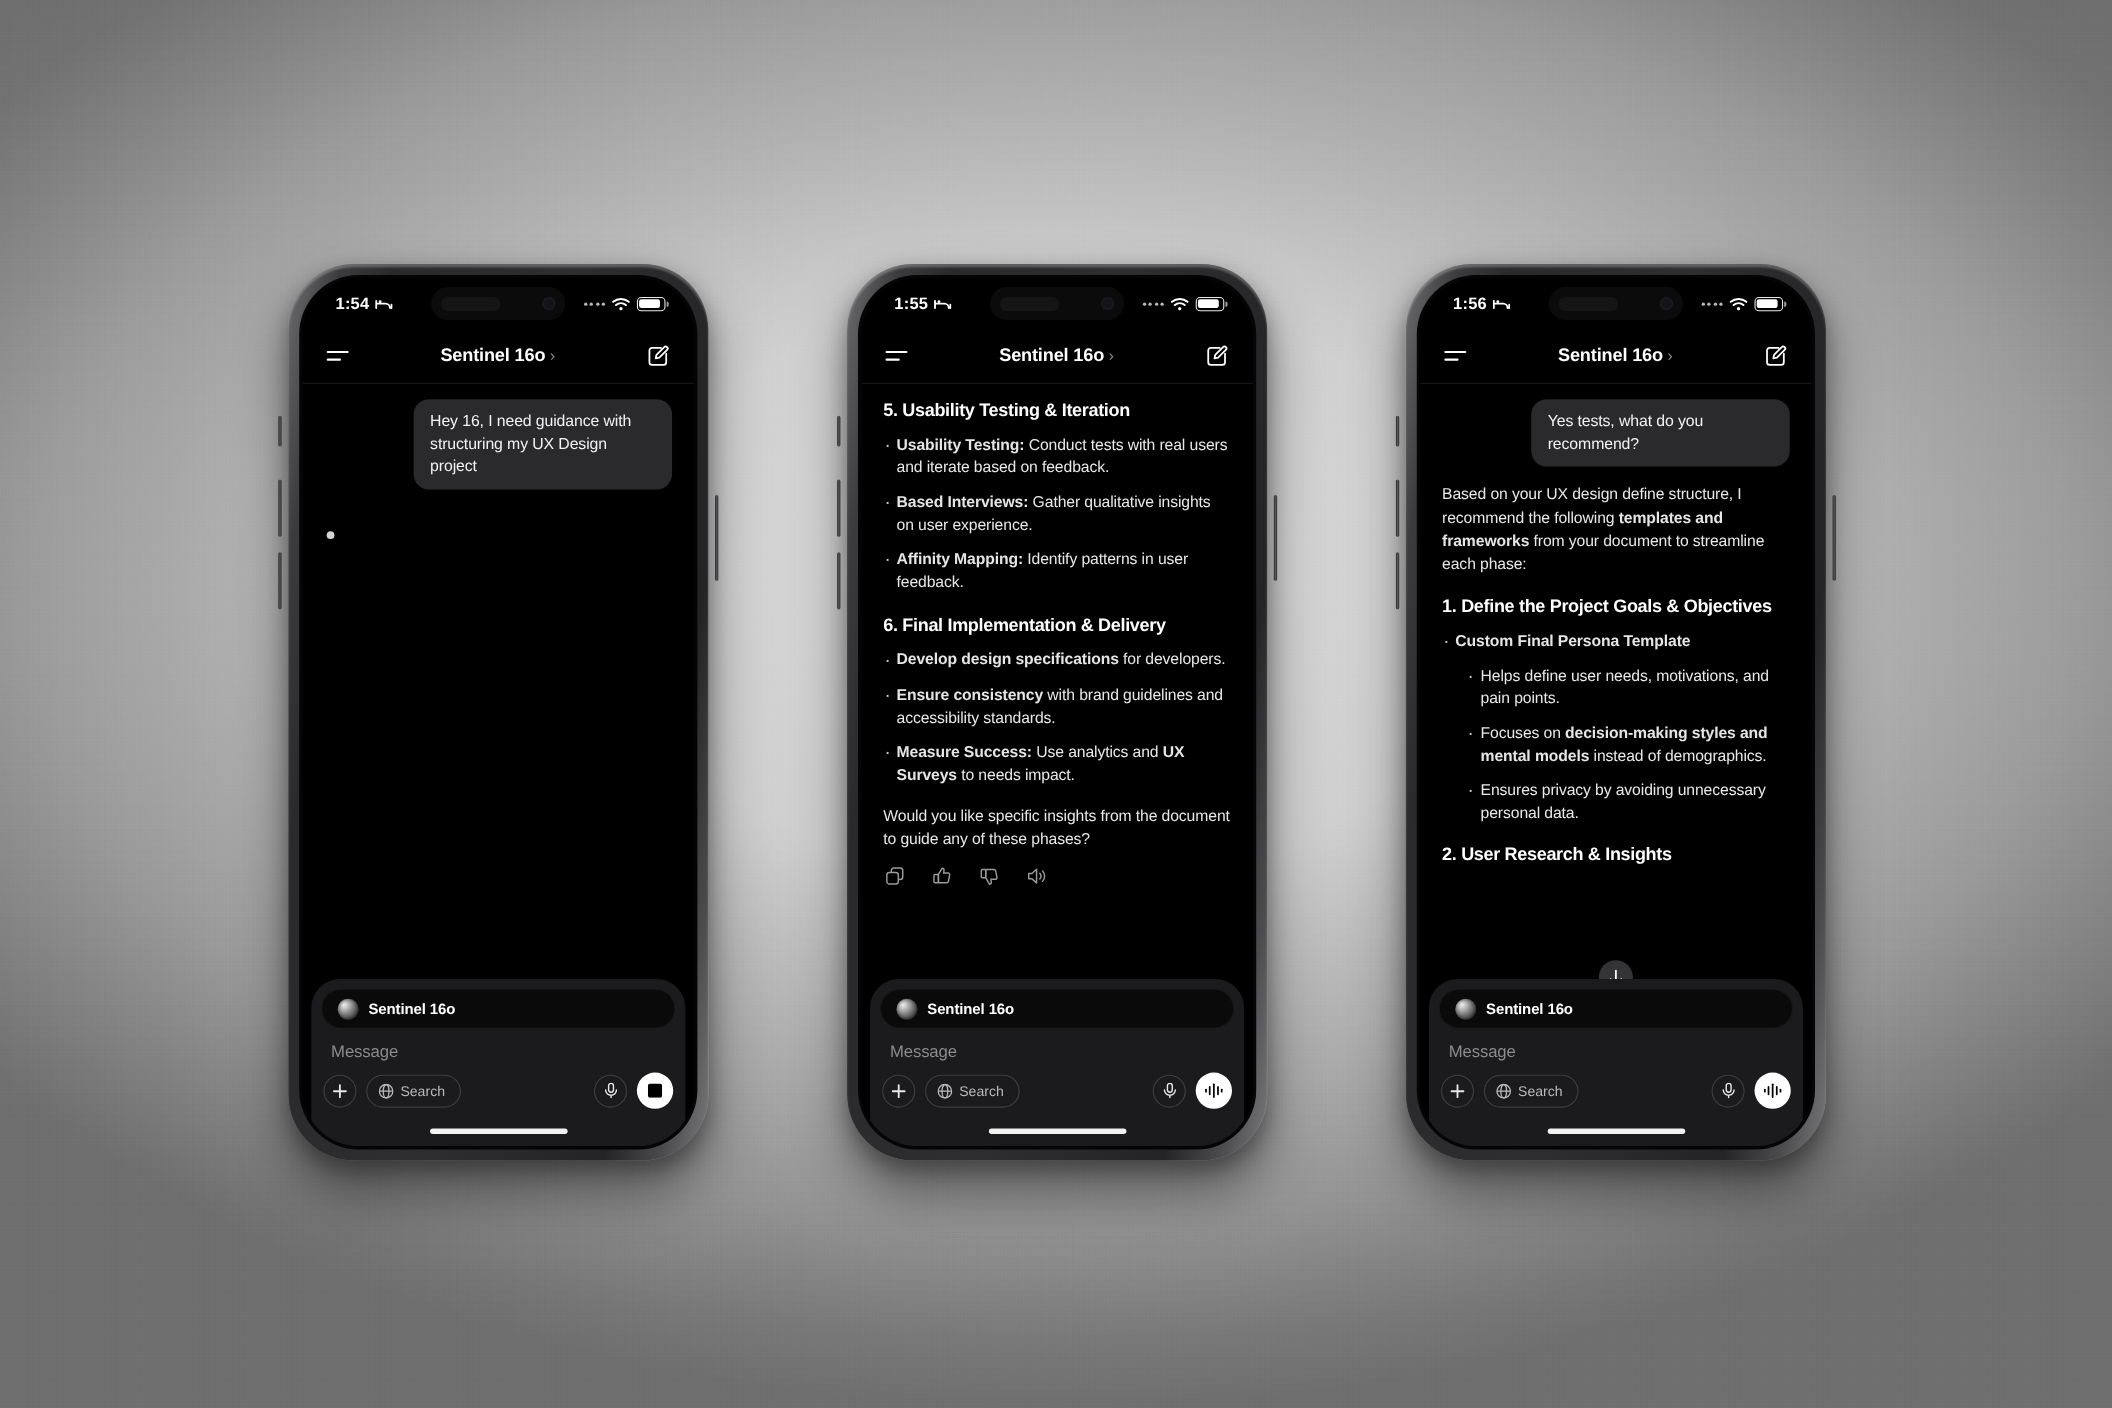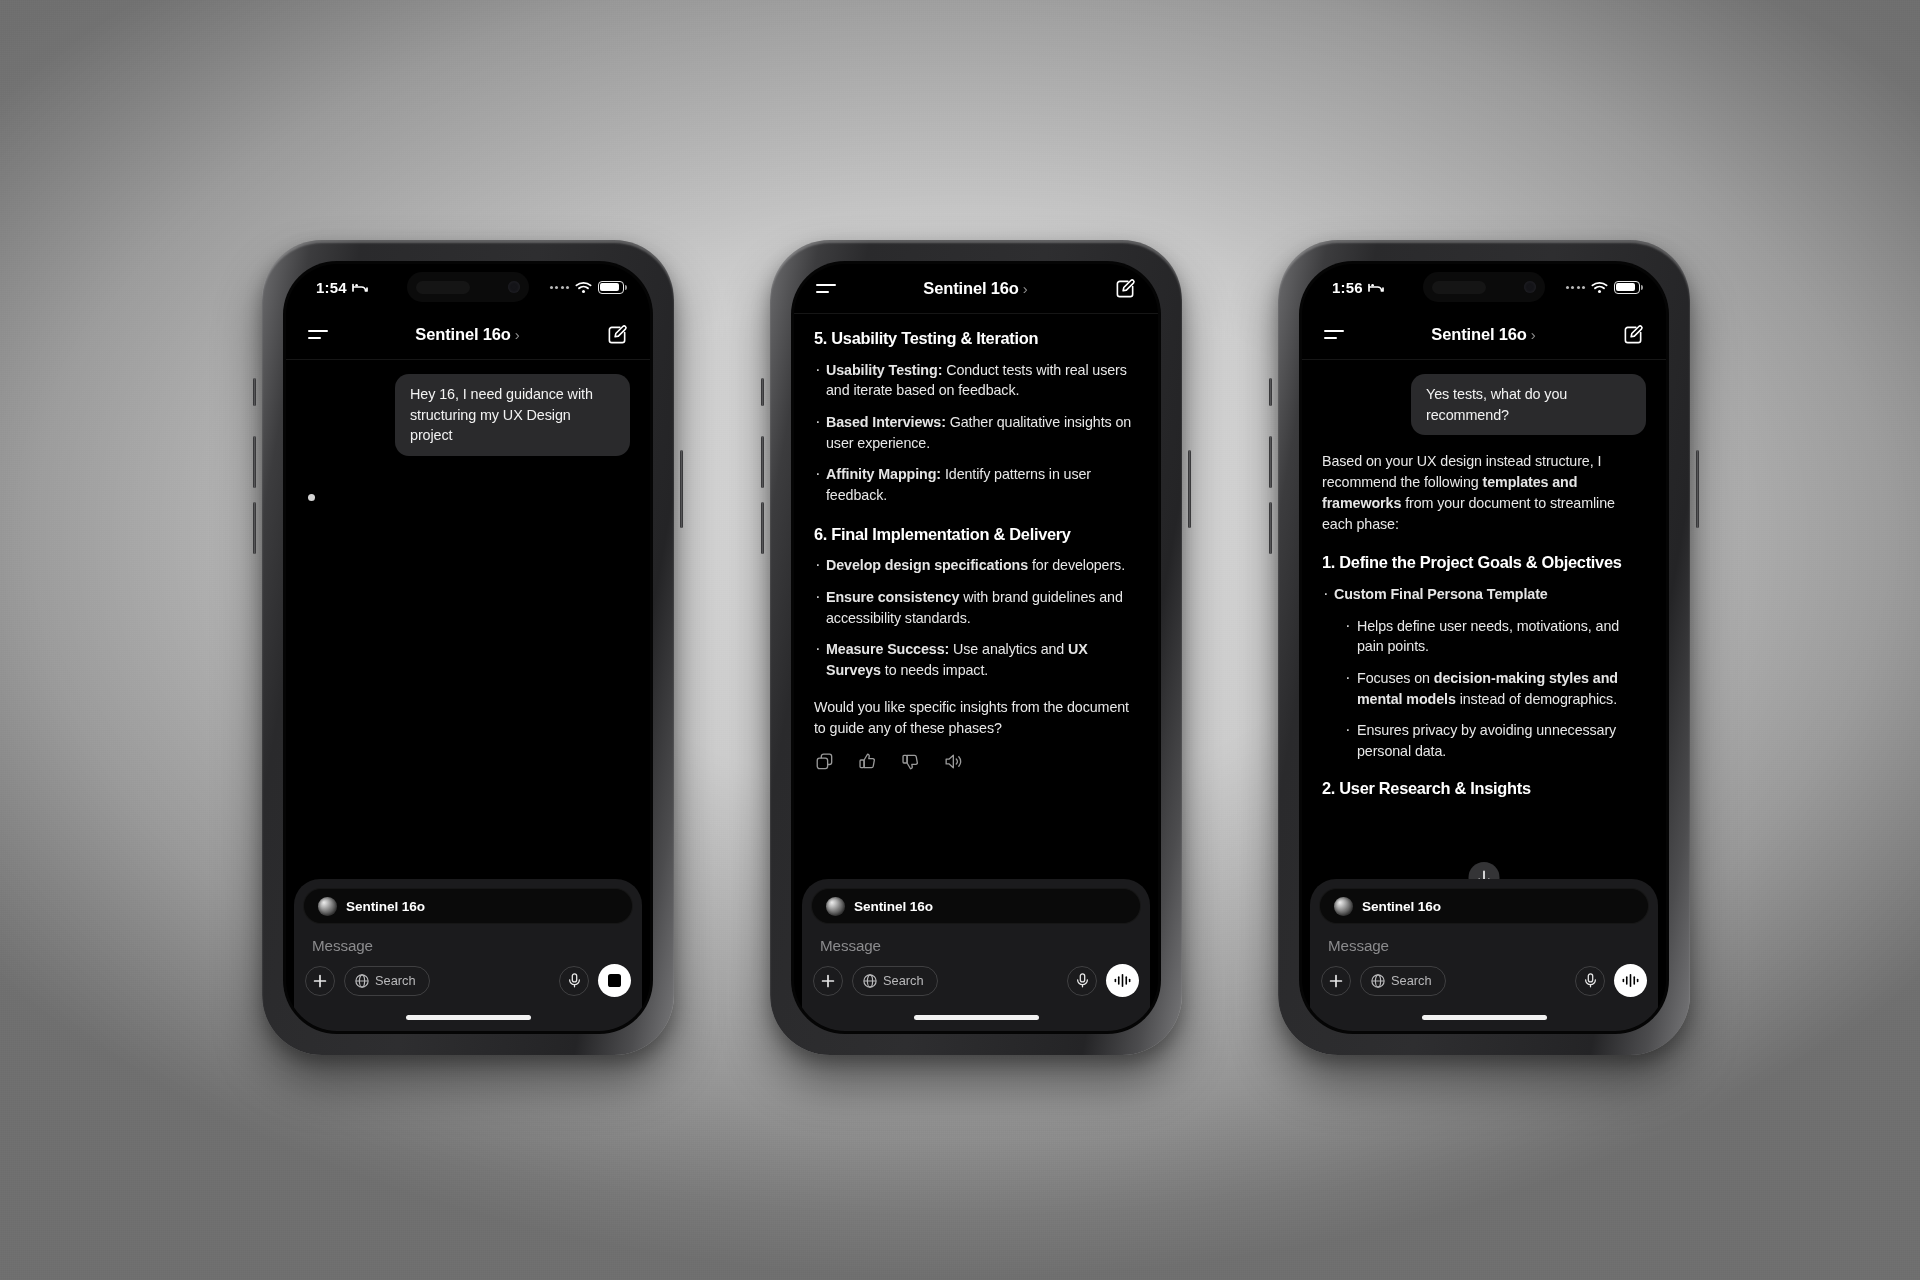--- a/index.html
+++ b/index.html
@@ -24,24 +24,24 @@
     mix-blend-mode:overlay;
   }
   #vignette {
     position:absolute; inset:0;
     background:radial-gradient(ellipse 62% 58% at 50% 42%, rgba(0,0,0,0) 35%, rgba(0,0,0,.18) 78%, rgba(0,0,0,.34) 100%);
   }
 
   
   .phone {
     position:absolute;
-    width:412px; height:815px;
+    width:382px; height:815px;
     border-radius:60px;
     background:linear-gradient(100deg,#6e6e70 0%, #3c3c3e 9%, #2a2a2c 18%, #2e2e30 50%, #242426 82%, #4c4c4e 92%, #7a7a7c 100%);
-    padding:21px;
+    padding:10px;
     box-shadow:
        0 3px 2px rgba(255,255,255,.25) inset,
        0 28px 48px rgba(0,0,0,.42),
        0 8px 18px rgba(0,0,0,.3);
   }
   .phone.p1 { left:262px;  top:240px; }
   .phone.p2 { left:770px;  top:240px; }
   .phone.p3 { left:1278px; top:240px; }
 
   .bezel {
@@ -324,20 +324,48 @@
 </div>
 
 <div class="phone p2">
   <div class="btn-side btn-left b-silent"></div>
   <div class="btn-side btn-left b-volup"></div>
   <div class="btn-side btn-left b-voldn"></div>
   <div class="btn-side btn-right b-power"></div>
   <div class="bezel">
   <div class="screen">
 
+    <div class="statusbar">
+      <div class="sb-left">
+        <span>1:55</span>
+        <svg class="bed-icon" width="16" height="12" viewBox="0 0 16 12">
+              <path d="M1 10V3.5M1 6h8.5a4 4 0 014 4V10M15 10V7" stroke="#fff" stroke-width="1.7" fill="none" stroke-linecap="round"></path>
+              <circle cx="4.6" cy="4.3" r="1.3" fill="#fff"></circle>
+            </svg>
+      </div>
+      <div class="dyn-island">
+        <div class="di-pill"></div>
+        <div class="di-cam"></div>
+      </div>
+      <div class="sb-right">
+        <span class="dots3">
+              <i></i>
+              <i></i>
+              <i></i>
+              <i></i>
+            </span>
+        <svg width="17" height="13" viewBox="0 0 17 13">
+              <path d="M1.4 4.4a11 11 0 0114.2 0M4 7.3a7 7 0 019 0" stroke="#fff" stroke-width="1.8" fill="none" stroke-linecap="round"></path>
+              <circle cx="8.5" cy="10.6" r="1.5" fill="#fff"></circle>
+            </svg>
+        <span class="batt">
+              <i></i>
+            </span>
+      </div>
+    </div>
 
     <div class="navbar">
       <div class="hamburger">
             <i></i>
             <i></i>
           </div>
       <div class="nav-title">
         <span>Sentinel 16o</span>
         <span class="chev">›</span>
       </div>
@@ -480,21 +508,21 @@
       <svg width="21" height="21" viewBox="0 0 22 22">
             <path d="M13.5 3.5H5a2.5 2.5 0 00-2.5 2.5v11A2.5 2.5 0 005 19.5h11a2.5 2.5 0 002.5-2.5V9" stroke="#fff" stroke-width="1.7" fill="none" stroke-linecap="round"></path>
             <path d="M16.6 2.6a1.9 1.9 0 012.7 2.7l-7.4 7.4-3.4.7.7-3.4z" stroke="#fff" stroke-width="1.7" fill="none" stroke-linejoin="round"></path>
           </svg>
     </div>
 
     <div class="chat md">
       <div class="bubble-row">
         <div class="bubble">Yes tests, what do you recommend?</div>
       </div>
-      <p style="margin-top:16px"><span>Based on your UX design instead structure, I recommend the following </span><b>templates and frameworks</b><span> from your document to streamline each phase:</span></p>
+      <p style="margin-top:16px"><span>Based on your UX design define structure, I recommend the following </span><b>templates and frameworks</b><span> from your document to streamline each phase:</span></p>
       <h3 class="h-gap">1. Define the Project Goals &amp; Objectives</h3>
       <ul>
         <li><b>Custom Final Persona Template</b></li>
         <li class="sub"><span>Helps define user needs, motivations, and pain points.</span></li>
         <li class="sub"><span>Focuses on </span><b>decision-making styles and mental models</b><span> instead of demographics.</span></li>
         <li class="sub"><span>Ensures privacy by avoiding unnecessary personal data.</span></li>
       </ul>
       <h3 style="margin-top:16px">2. User Research &amp; Insights</h3>
 
       <div class="scrolldown">

